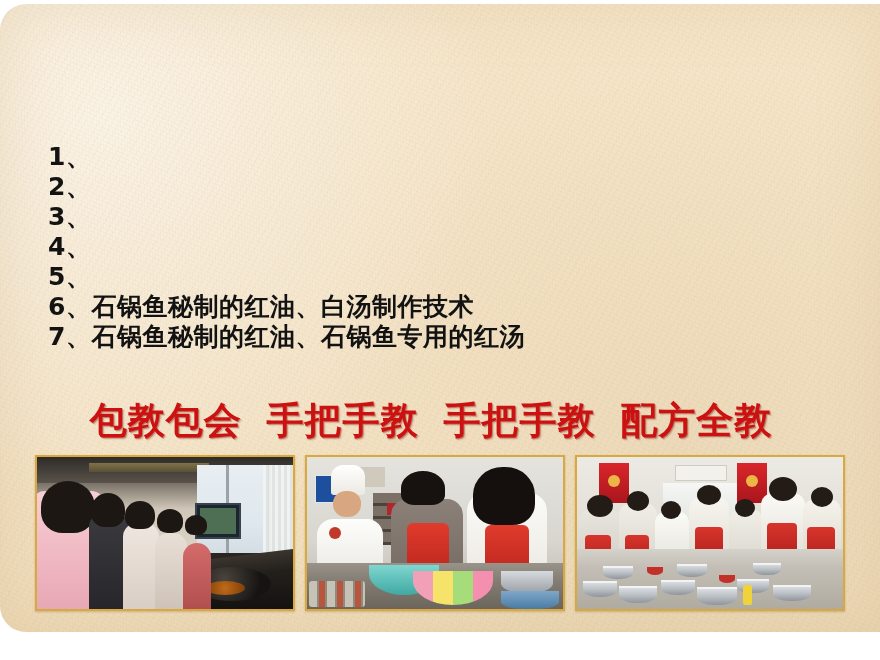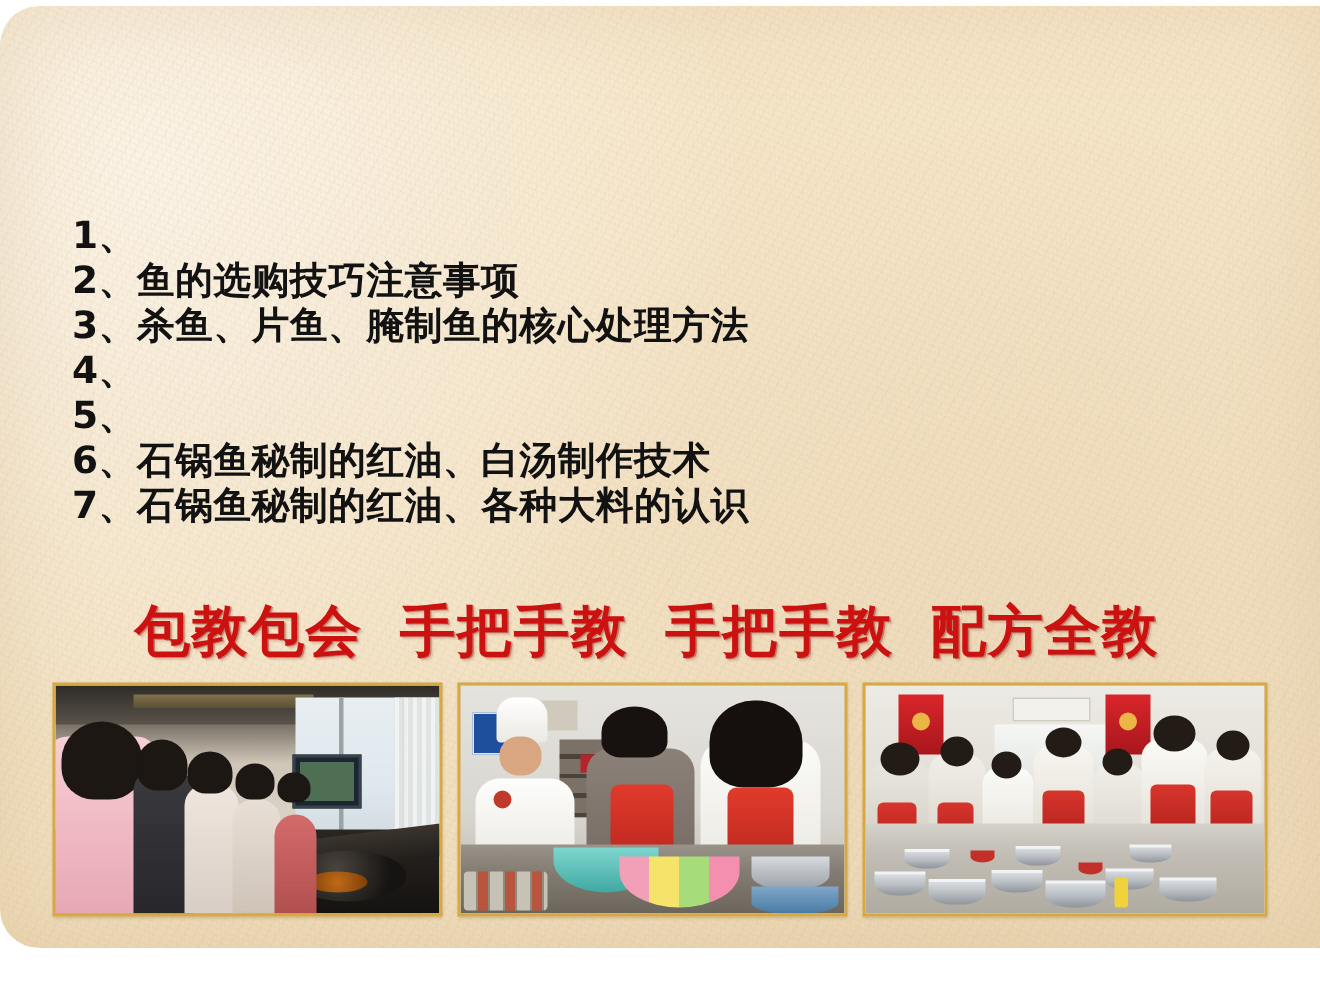--- a/index.html
+++ b/index.html
@@ -145,44 +145,42 @@
   <div class="grain"></div>
 
   <div class="list">
 
     <div class="list-item">
       <span class="li-num">1、</span>
     </div>
 
     <div class="list-item">
       <span class="li-num">2、</span>
-      <span class="li-text">鱼的选购技巧注意事项</span>
     </div>
 
     <div class="list-item">
       <span class="li-num">3、</span>
-      <span class="li-text">杀鱼、片鱼、腌制鱼的核心处理方法</span>
     </div>
 
     <div class="list-item">
       <span class="li-num">4、</span>
     </div>
 
     <div class="list-item">
       <span class="li-num">5、</span>
     </div>
 
     <div class="list-item">
       <span class="li-num">6、</span>
       <span class="li-text">石锅鱼秘制的红油、白汤制作技术</span>
     </div>
 
     <div class="list-item">
       <span class="li-num">7、</span>
-      <span class="li-text">石锅鱼秘制的红油、各种大料的认识</span>
+      <span class="li-text">石锅鱼秘制的红油、石锅鱼专用的红汤</span>
     </div>
 
   </div>
 
   <div class="slogan">
     <span>包教包会</span>
     <span>手把手教</span>
     <span>手把手教</span>
     <span>配方全教</span>
   </div>

